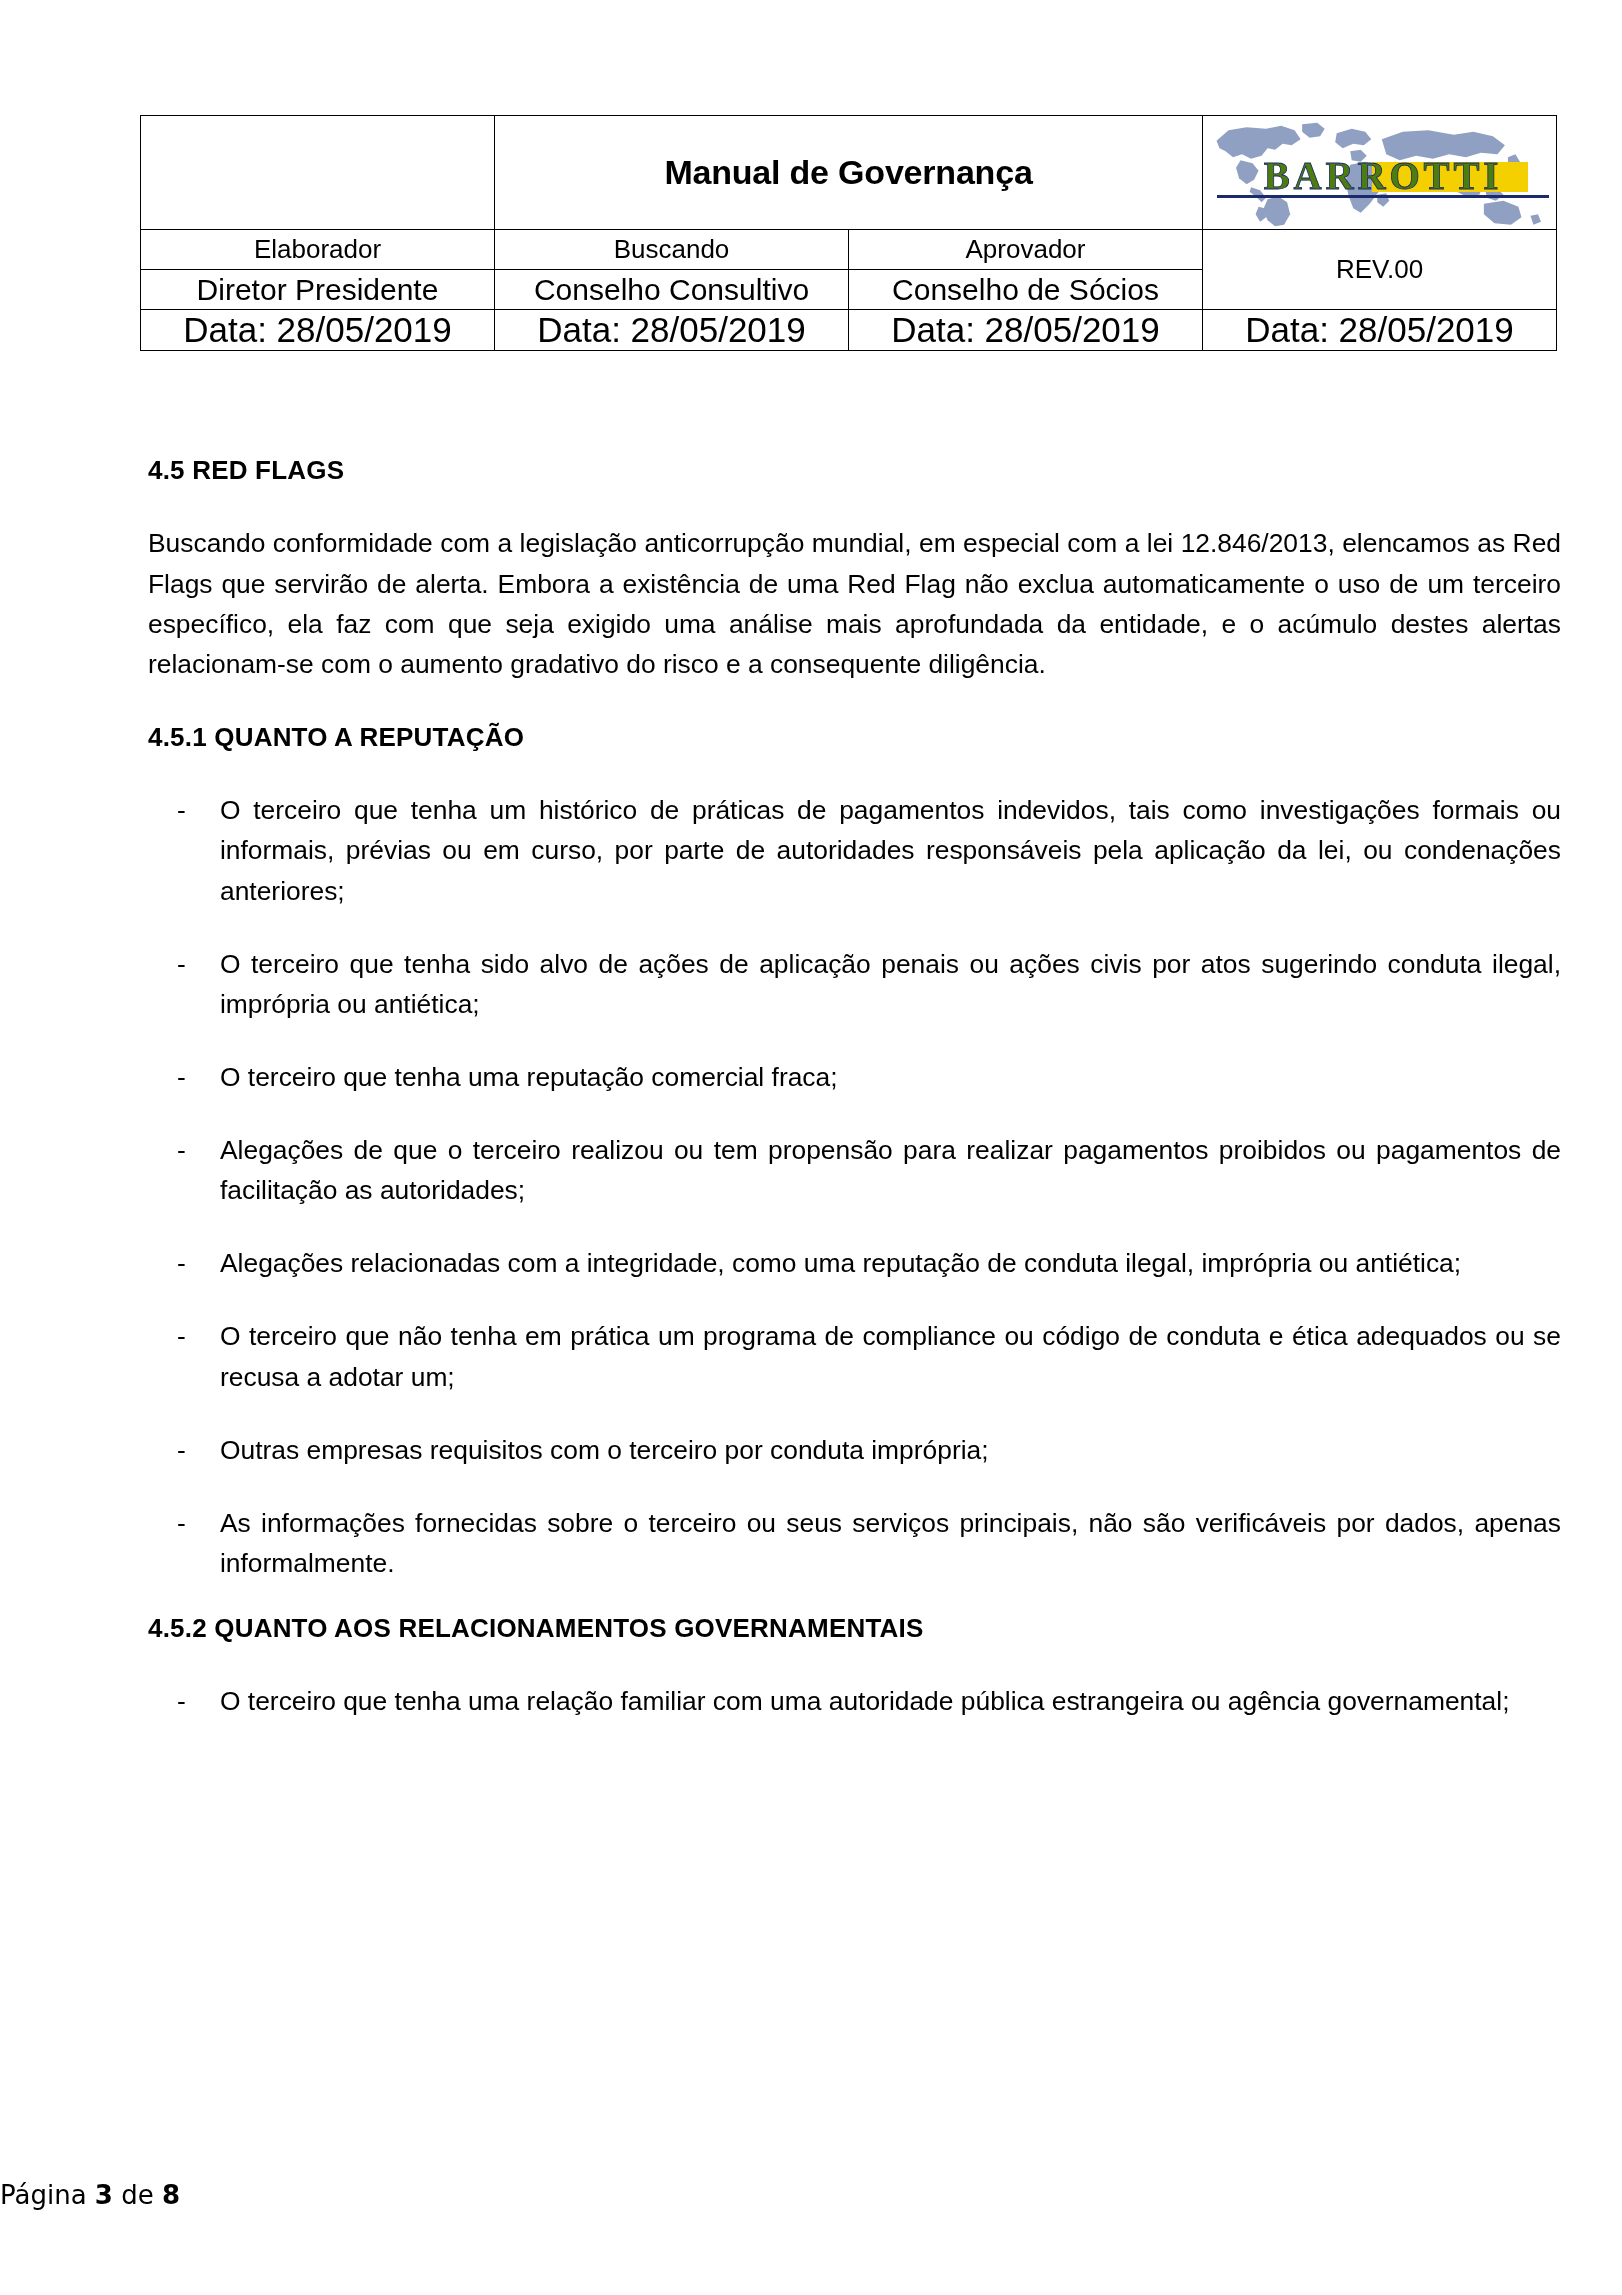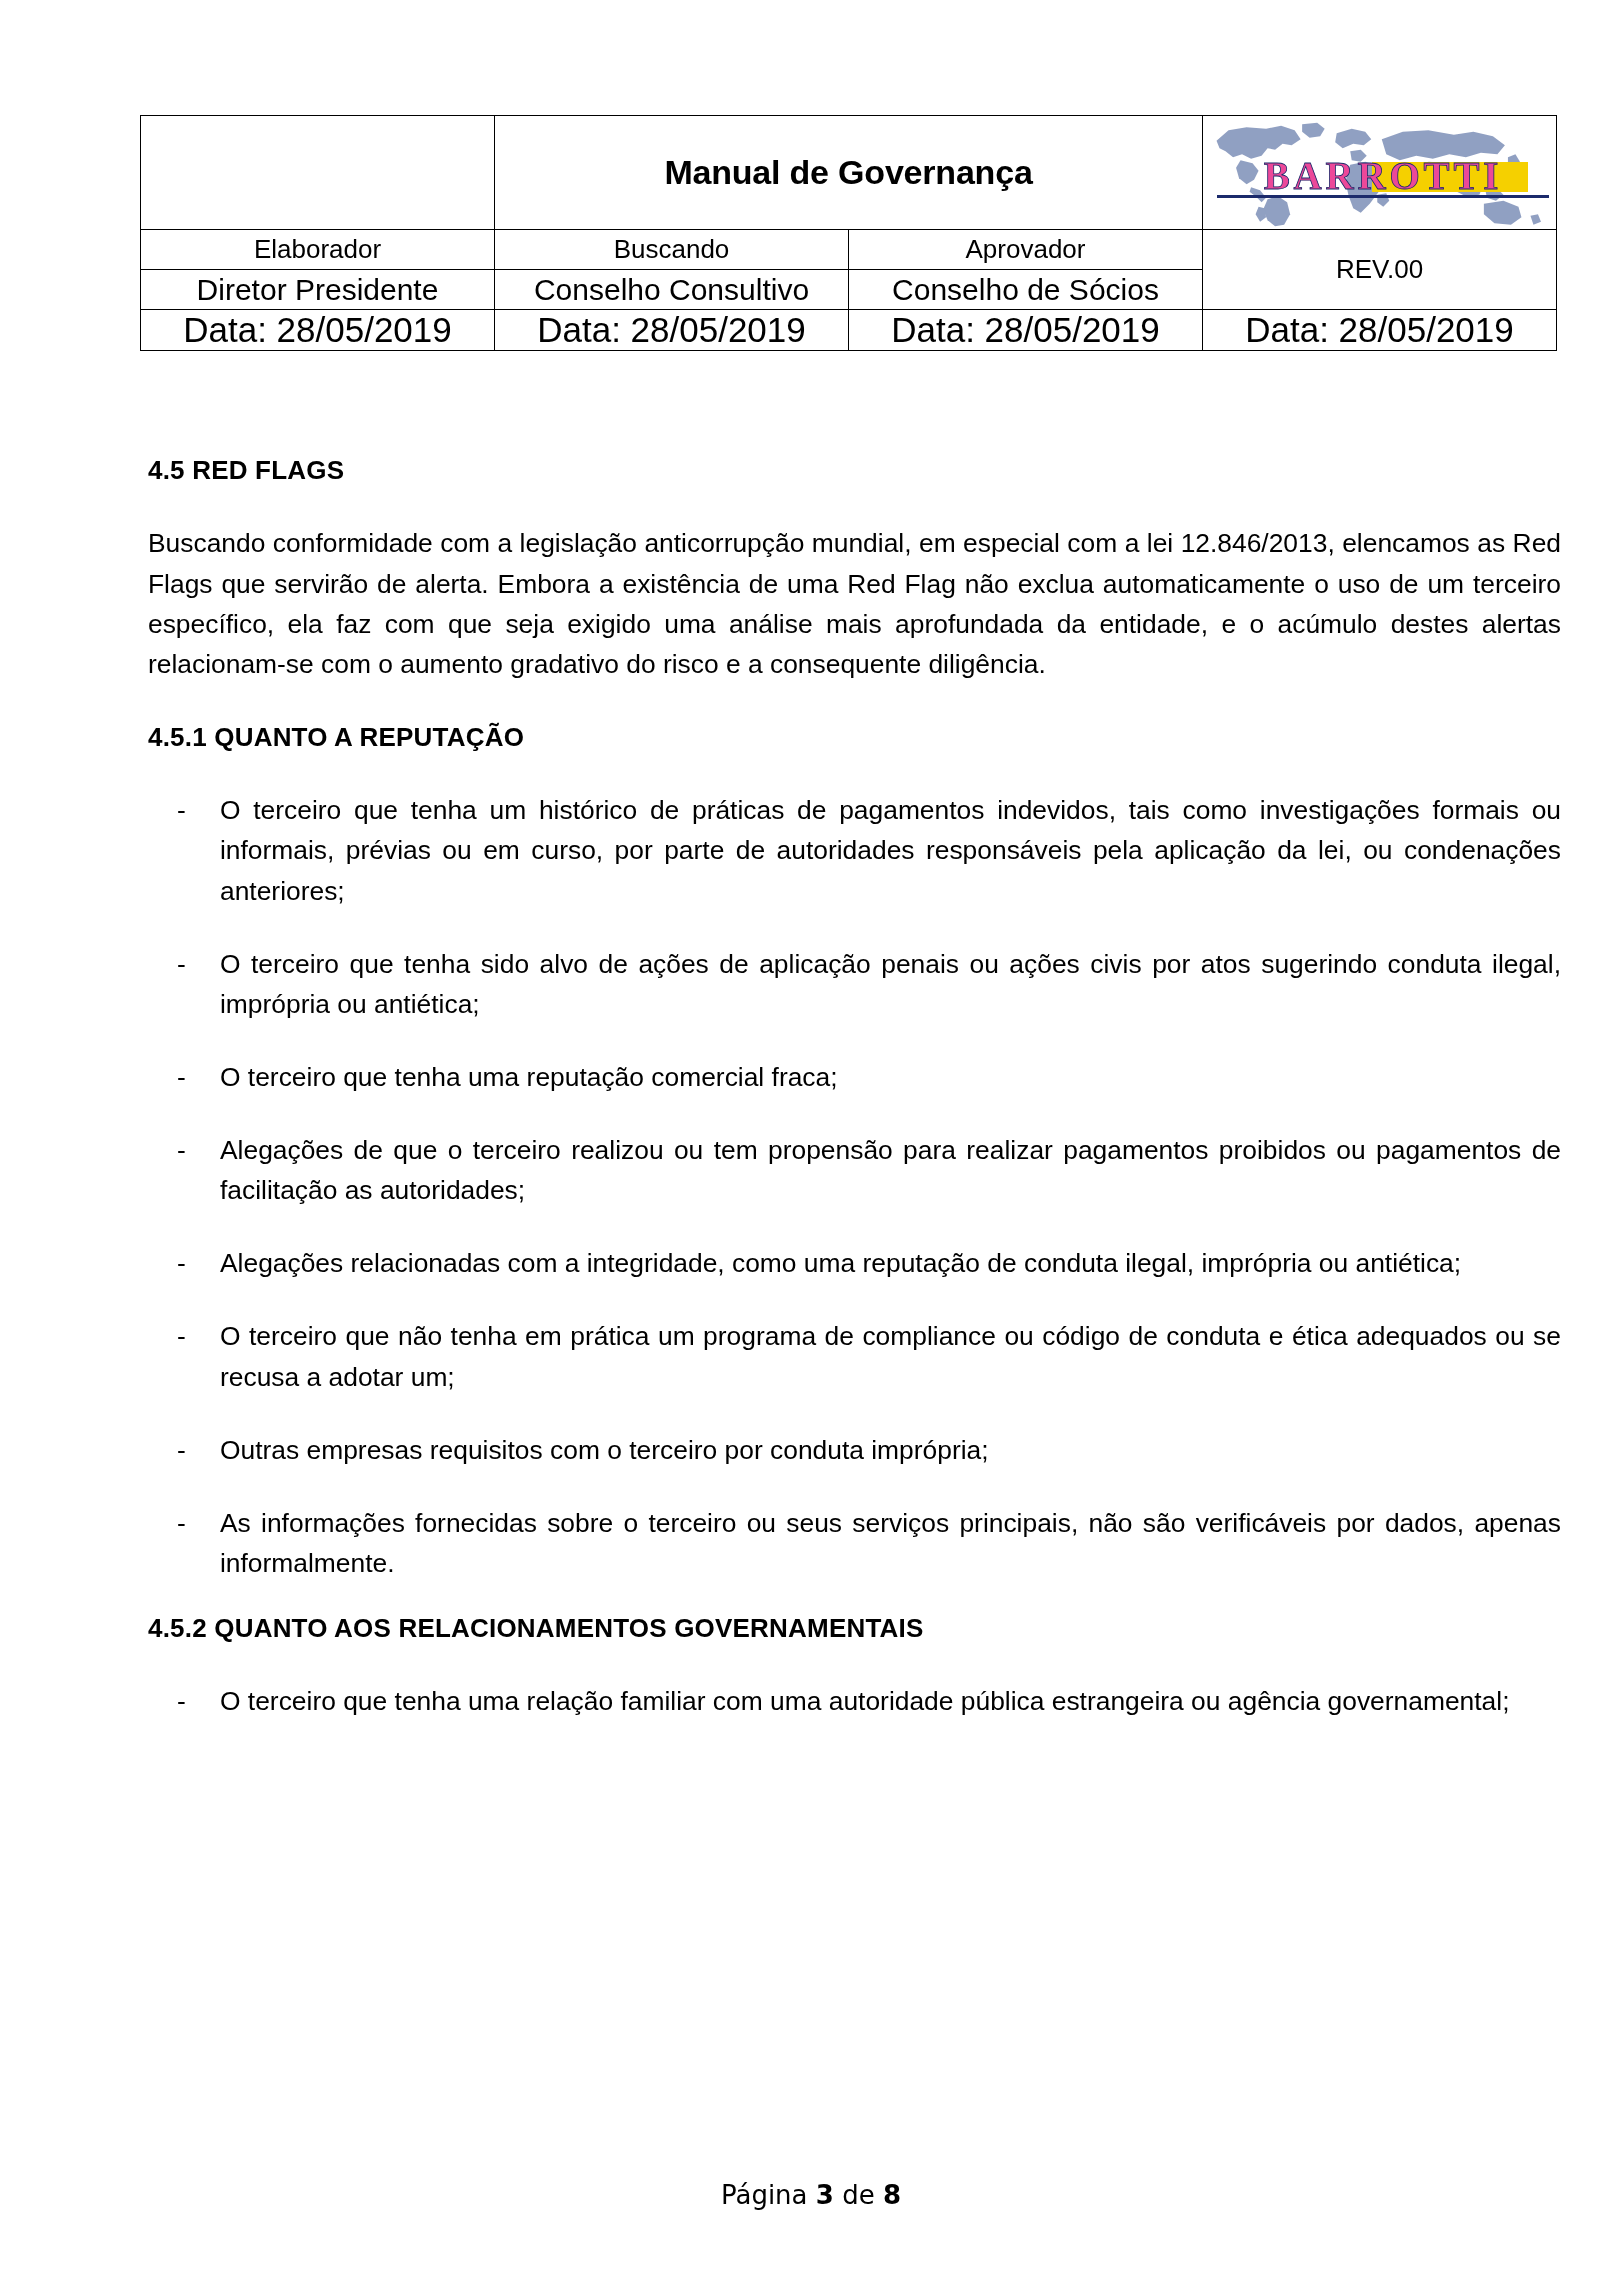--- a/index.html
+++ b/index.html
@@ -141,21 +141,20 @@
     font-size: 26.4px;
     line-height: 1.52;
   }
 
   
   .footer {
     position: absolute;
     left: 0;
     top: 2180px;
     width: 1622px;
-    text-align: center;
     font-size: 26px;
     font-family: "DejaVu Sans", sans-serif;
   }
   .footer .num {
     font-weight: bold;
   }
 </style>
 </head>
 <body>
 
@@ -205,21 +204,21 @@
               <path d="M406 52 L416 48 L422 58 L414 66 L406 60 Z"></path>
             </g>
           </svg>
 
           <span style="position:absolute; left:48%; top:40%; width:44%; height:28%;
                        background:#f5d000;"></span>
 
           <span style="position:absolute; left:4%; top:36%; width:94%; height:34%;
                        display:flex; align-items:center; justify-content:center;
                        font-family:'Liberation Serif', serif; font-weight:bold;
-                       font-size:39px; color:#ec4899; letter-spacing:3.8px;
+                       font-size:39px; color:#4d7c0f; letter-spacing:3.8px;
                        -webkit-text-stroke:0.8px #1b2a6b;">BARROTTI</span>
 
           <span style="position:absolute; left:4%; top:70%; width:94%; height:3.8px;
                        background:#1b2a6b;"></span>
         </span>
       </td>
     </tr>
     <tr>
       <td class="cell-role">Elaborador</td>
       <td class="cell-role">Buscando</td>

